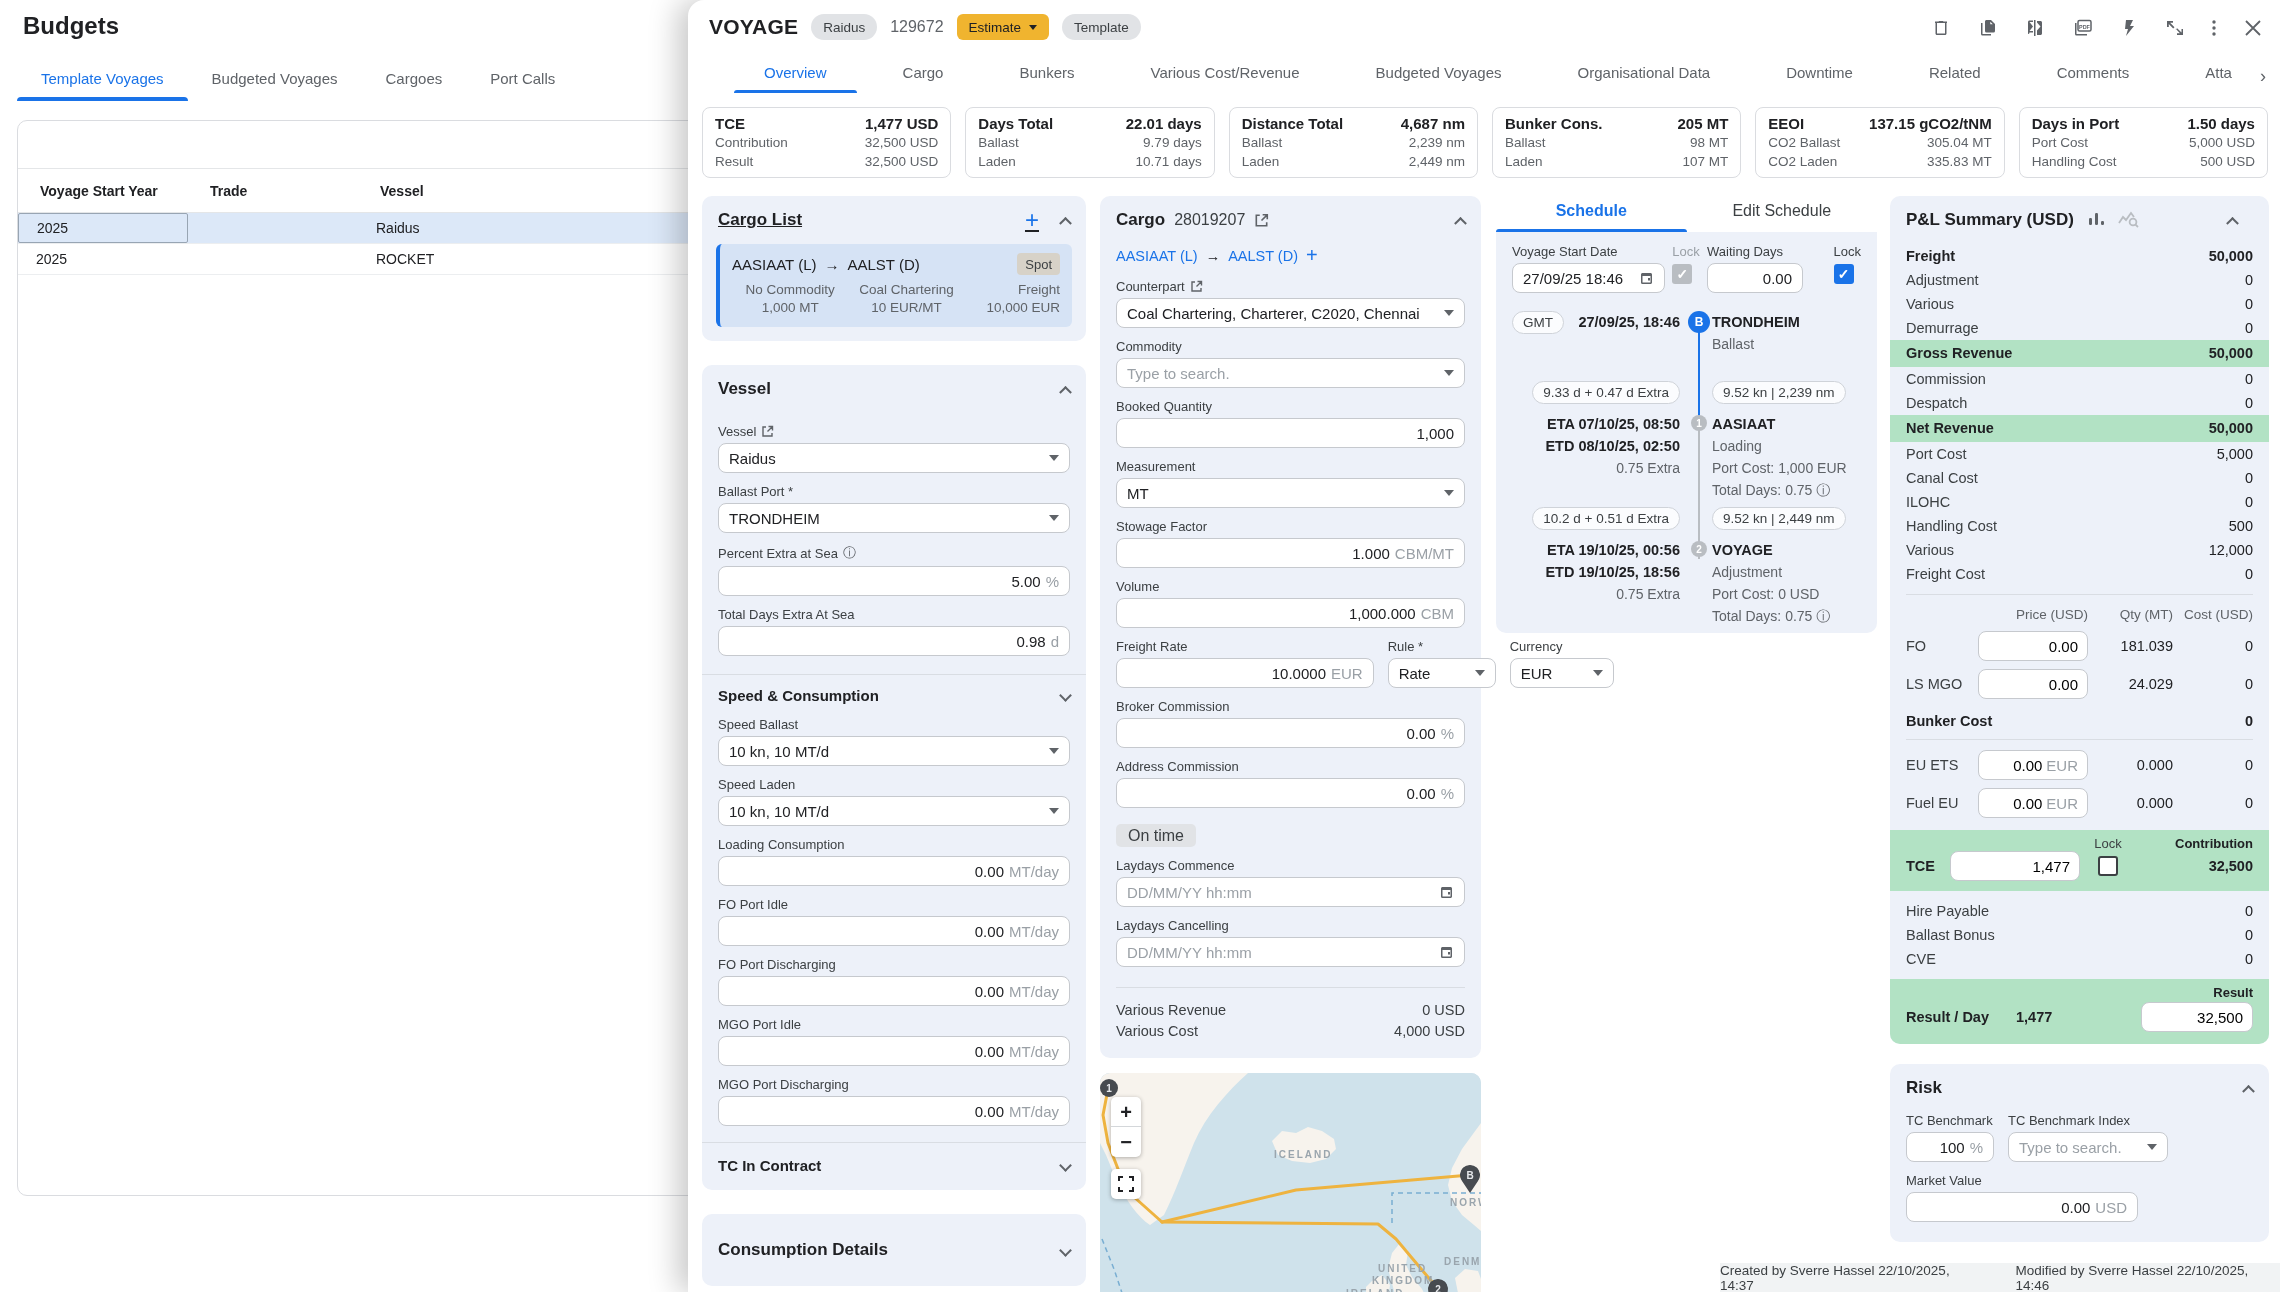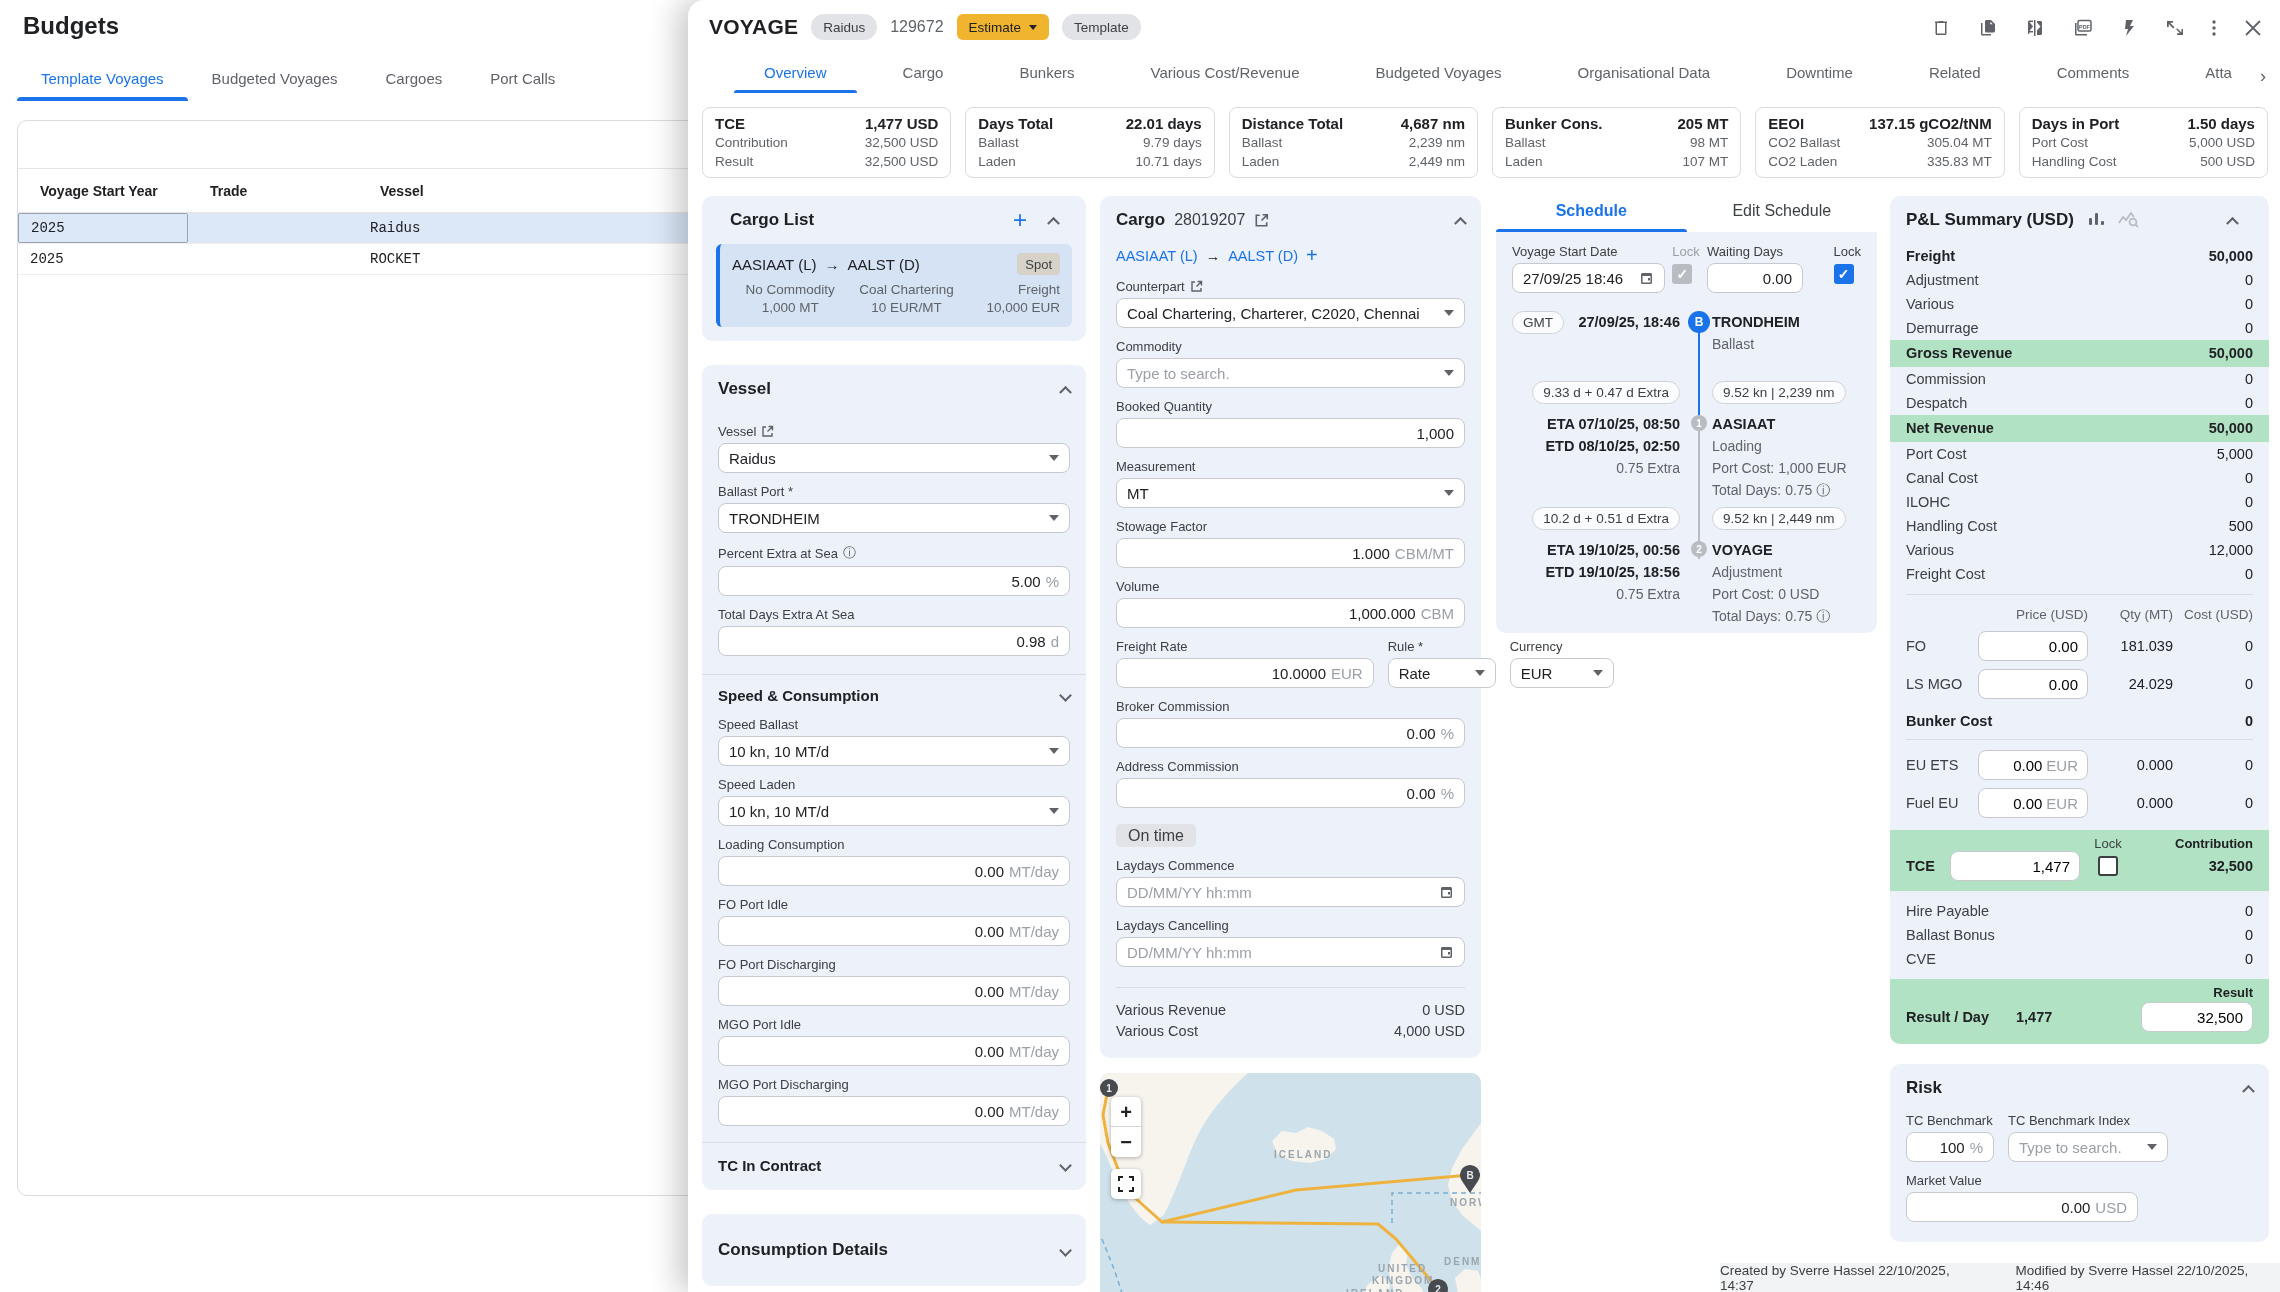--- a/index.html
+++ b/index.html
@@ -14,21 +14,21 @@
   .bp-tab.active { color:#1a73e8; }
   .bp-tab.active::after { content:""; position:absolute; left:0; right:0; bottom:0; height:4px; border-radius:4px 4px 0 0; background:#1a73e8; }
   #bp-table { position:absolute; left:17px; top:120px; width:960px; height:1076px;
     border:1px solid #dadce0; border-radius:10px; background:#fff; overflow:hidden; }
   .tbl-toolbar { height:48px; border-bottom:1px solid #e4e6e8; }
   .tbl-head { display:grid; grid-template-columns:170px 170px 1fr; height:44px; align-items:center;
     border-bottom:1px solid #e4e6e8; font-weight:700; font-size:14px; padding:0 5px; }
   .tbl-head div { padding:0 17px; }
   .tbl-row { display:grid; grid-template-columns:170px 170px 1fr; height:31px; align-items:center;
     border-bottom:1px solid #eceef0; font-size:14px; cursor:pointer; }
-  .tbl-row div { padding:0 12px; height:100%; display:flex; align-items:center;font-family:Liberation Mono, monospace; }
+  .tbl-row div { padding:0 18px; height:100%; display:flex; align-items:center; }
   .tbl-row.selected { background:#dce8f8; }
   .tbl-row.selected .cell-focus { border:1px solid #98a5b3; border-radius:2px; }
 
   
   #modal { position:absolute; left:688px; top:0; right:0; bottom:0; background:#fff;
     border-top-left-radius:16px; box-shadow:-10px 0 30px rgba(0,0,0,.22); }
   #m-header { position:absolute; left:21px; top:14px; display:flex; align-items:center; gap:13px; }
   #m-title { font-size:21px; font-weight:700; letter-spacing:.2px; }
   .pill { height:26px; display:inline-flex; align-items:center; padding:0 12px; border-radius:13px;
     background:#e1e3e6; color:#3c4043; font-size:13.5px; font-weight:500; }
@@ -296,21 +296,21 @@
         </div>
       <div class="kpi-sub">
           <span>Handling Cost</span>
           <span>500 USD</span>
         </div>
     </div>
   </div>
 
   <div id="col1">
     <div class="card" style="padding-bottom:14px;">
-      <div class="card-head" style="padding:14px 28px 0;">
+      <div class="card-head" style="padding:14px 16px 0;text-decoration:underline;">
         <span>Cargo List</span>
         <span style="margin-left:auto;color:#1a73e8;font-size:24px;font-weight:500;cursor:pointer;line-height:20px;">+</span>
         <span class="chv up" style="margin-left:22px;"></span>
       </div>
       <div id="cargo-item">
         <div class="ci-route">
           <span>AASIAAT (L)</span>
           <span>→</span>
           <span>AALST (D)</span>
           <span class="pill spot">Spot</span>

